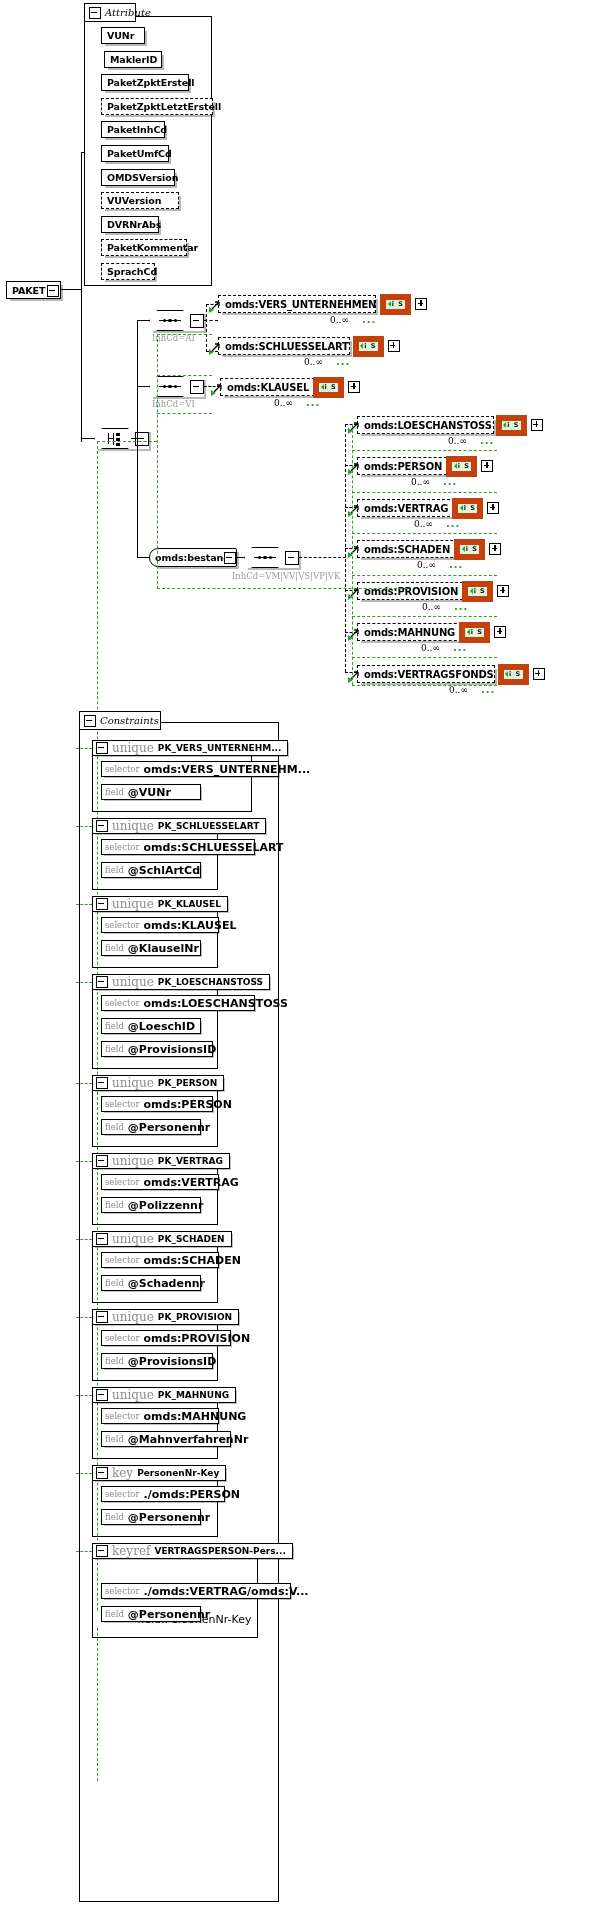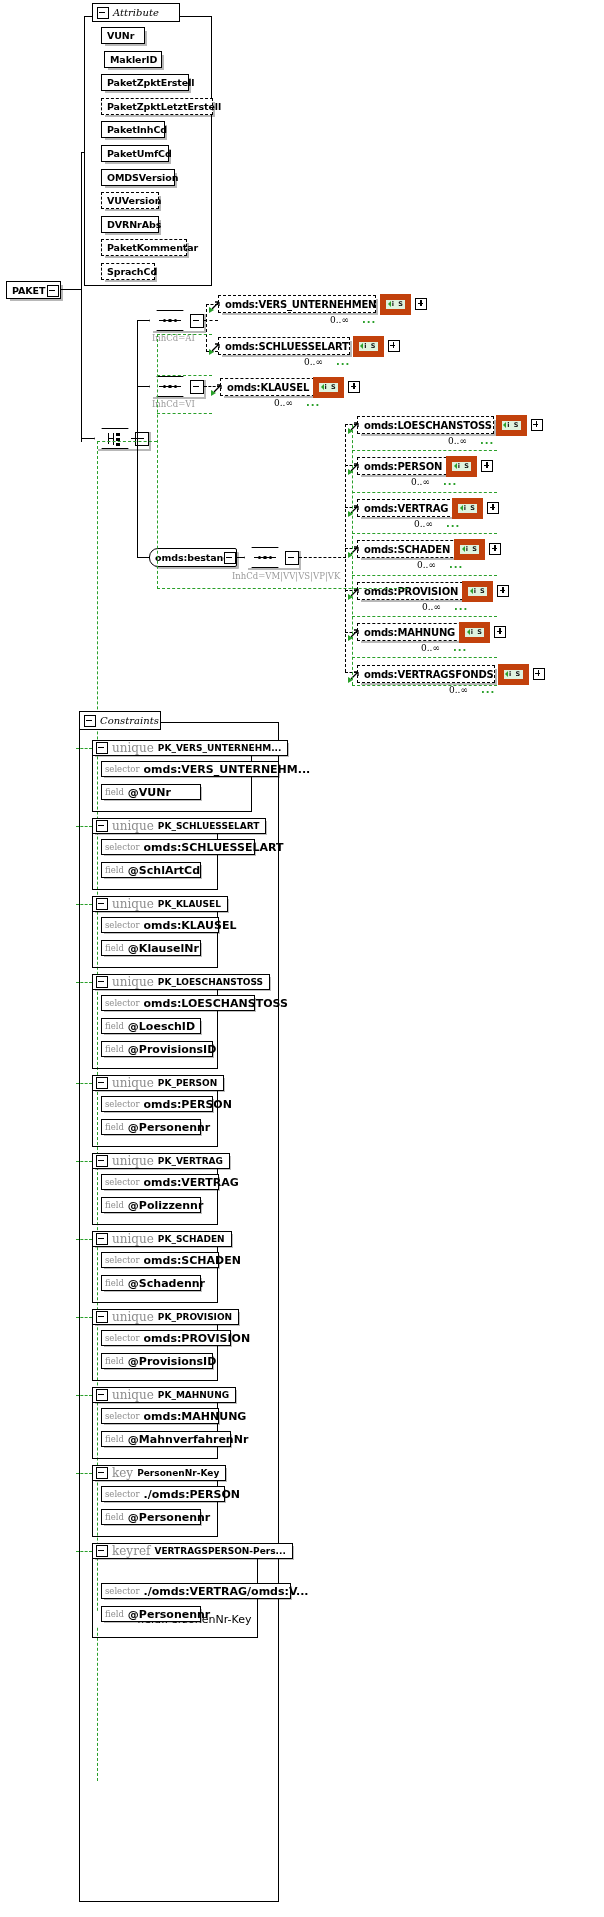--- a/index.html
+++ b/index.html
@@ -189,21 +189,21 @@
   .crow .selval{font-weight:bold;font-size:11px;}
   .crow.plain{box-shadow:none;}
   .cgroupframe{position:absolute;border:1.1px solid #000;box-sizing:border-box;}
 </style>
 </head>
 <body>
 
 <div class="cv">
 
   <div class="frame" style="left:84px;top:16px;width:128px;height:270px;"></div>
-  <div class="frametab" style="left:84px;top:3px;width:88px;margin-left:8px;">
+  <div class="frametab" style="left:84px;top:3px;width:52px;">
     <span class="minusbox"></span>
     <span>Attribute</span>
   </div>
 
   <div id="attr-host">
       <div class="node solid" style="left: 101px; top: 27px; width: 44px;">
         <span>VUNr</span>
       </div>
       <div class="node solid" style="left: 104px; top: 50.6px; width: 58px;">
         <span>MaklerID</span>
@@ -216,21 +216,21 @@
       </div>
       <div class="node solid" style="left: 101px; top: 121.4px; width: 64px;">
         <span>PaketInhCd</span>
       </div>
       <div class="node solid" style="left: 101px; top: 145px; width: 68px;">
         <span>PaketUmfCd</span>
       </div>
       <div class="node solid" style="left: 101px; top: 168.6px; width: 74px;">
         <span>OMDSVersion</span>
       </div>
-      <div class="node dashed" style="left: 101px; top: 192.2px; width: 58px;">
+      <div class="node dashed" style="left: 101px; top: 192.2px; width: 78px;">
         <span>VUVersion</span>
       </div>
       <div class="node solid" style="left: 101px; top: 215.8px; width: 58px;">
         <span>DVRNrAbs</span>
       </div>
       <div class="node dashed" style="left: 101px; top: 239.4px; width: 86px;">
         <span>PaketKommentar</span>
       </div>
       <div class="node dashed" style="left: 101px; top: 263px; width: 54px;">
         <span>SprachCd</span>

